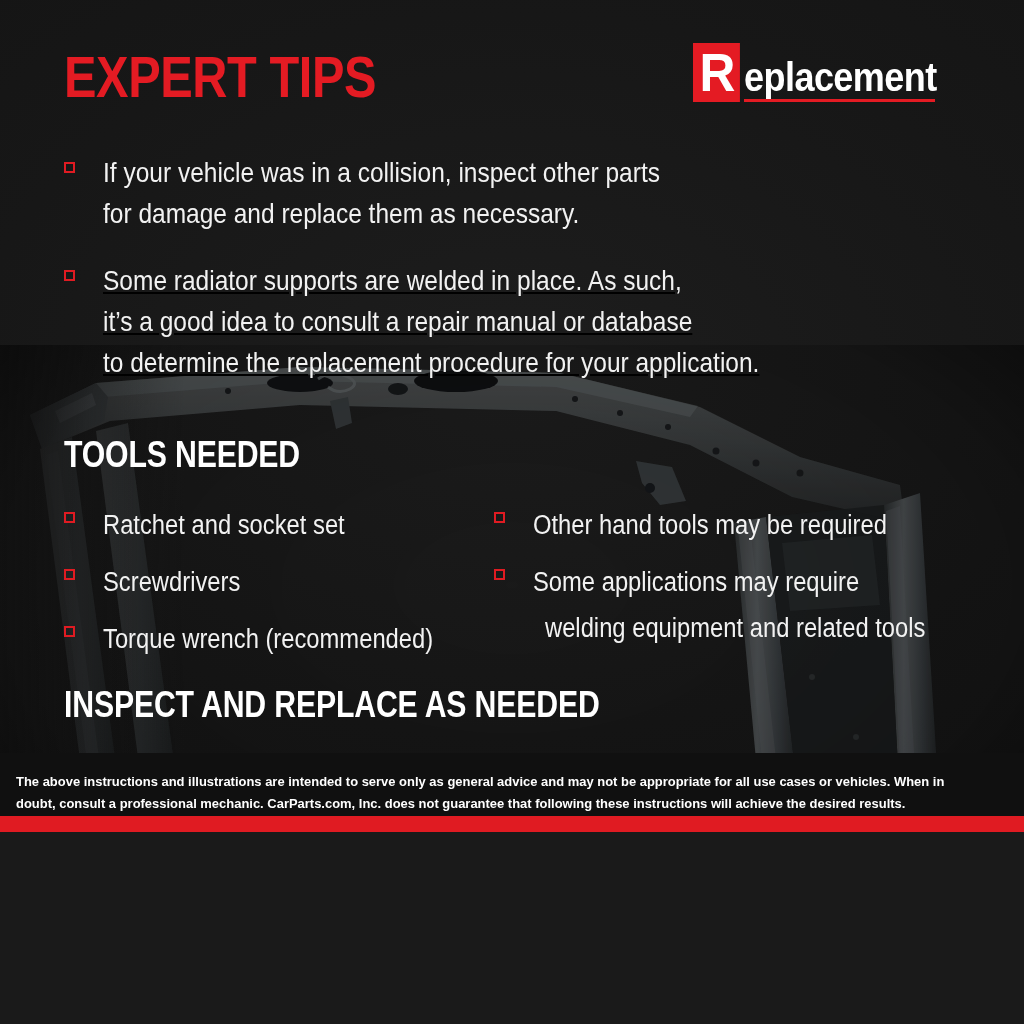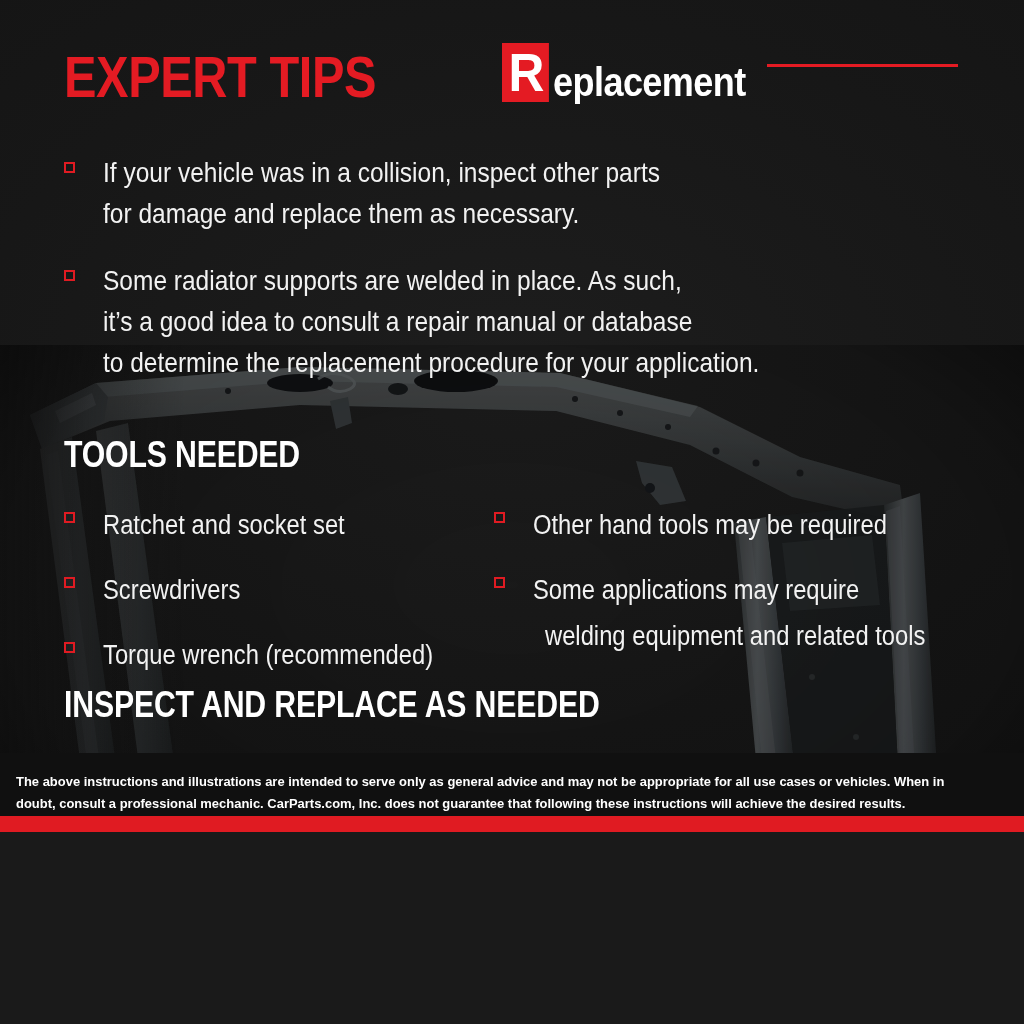--- a/index.html
+++ b/index.html
@@ -60,20 +60,21 @@
     font-size:54px;
     line-height:52px;
     font-weight:bold;
     padding:3px 5px 4px 7px;
     display:block;
     transform:scaleX(0.92);
     transform-origin:left bottom;
   }
   .logo-rest-wrap {
     display:flex;
+    flex-direction:column;
     margin-left:0px;
     margin-bottom:0px;
   }
   .logo-rest {
     color:#ffffff;
     font-size:40px;
     line-height:40px;
     font-weight:bold;
     letter-spacing:-0.6px;
     transform:scaleX(0.9);
@@ -111,21 +112,21 @@
     white-space:nowrap;
   }
 
   
   .tips {
     position:absolute;
     left:64px; top:152px;
     width:900px;
   }
   .tip { display:flex; align-items:flex-start; }
-  .tip + .tip { margin-top:26px; }
+  .tip + .tip { margin-top:26px;text-decoration:underline; }
   .tip .lines { display:flex; flex-direction:column; }
   .tip .lines span {
     color:#f2f2f2;
     font-size:28px;
     line-height:41px;
     transform:scaleX(0.875);
     transform-origin:left top;
     white-space:nowrap;
   }
 
@@ -148,21 +149,21 @@
   
   .tools-cols {
     position:absolute;
     left:64px; top:505px;
     width:920px;
     display:flex;
   }
   .tcol { display:flex; flex-direction:column;text-align:center; }
   .tcol.left  { width:430px; }
   .tcol.right { width:470px; }
-  .tcol .bullet-row + .bullet-row { margin-top:25px; }
+  .tcol .bullet-row + .bullet-row { margin-top:17px; }
   .cont-line {
     color:#f2f2f2;
     font-size:27px;
     line-height:40px;
     margin-left:51px;
     margin-top:6px;
     transform:scaleX(0.88);
     transform-origin:left top;
     white-space:nowrap;
   }

